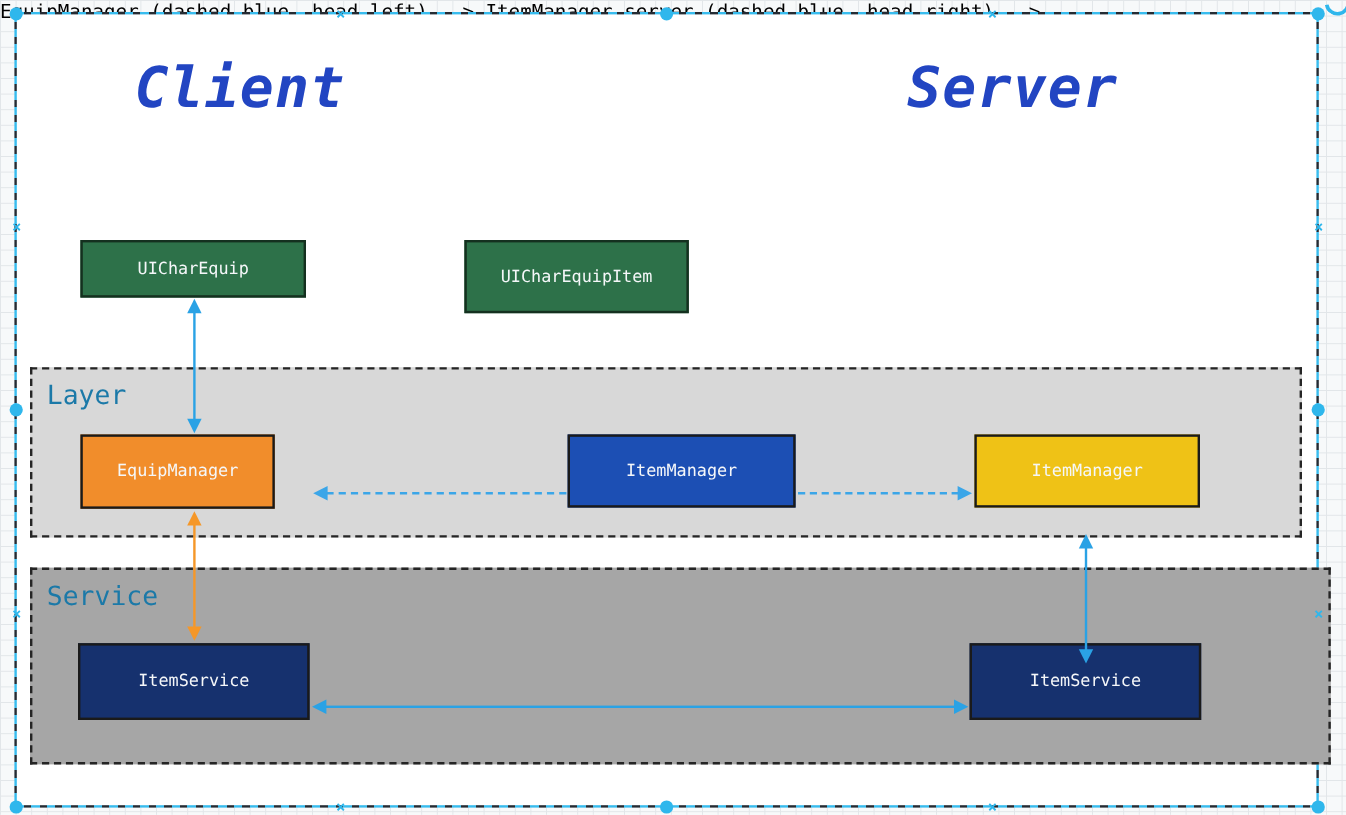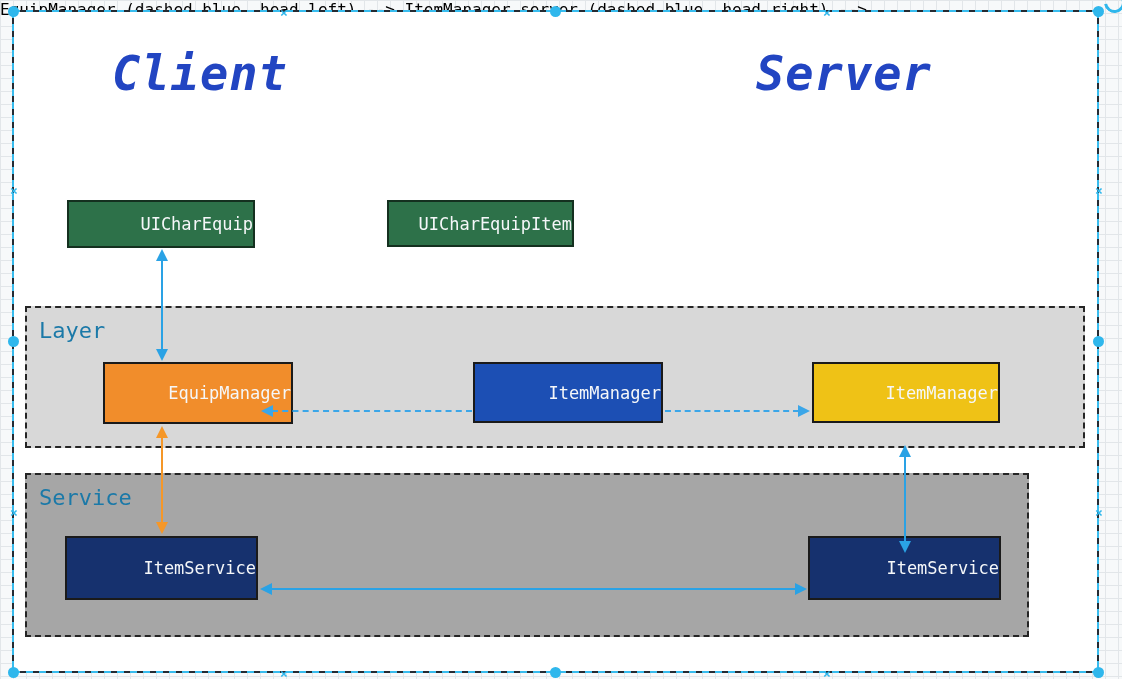--- a/index.html
+++ b/index.html
@@ -49,30 +49,30 @@
   
   .layer{
     position:absolute;border:2px dashed #252525;box-sizing:border-box;z-index:2;
   }
   .layer-label{
     position:absolute;left:12px;top:10px;font-size:22px;color:#1b79a8;
     white-space:nowrap;
   }
   .layer.gameobject{left:25px;top:123px;width:575px;height:152px;background:#90cba0;}
   .layer.manager{left:25px;top:306px;width:1060px;height:142px;background:#d8d8d8;}
-  .layer.service{left:25px;top:473px;width:1004px;height:164px;background:#a6a6a6;}
+  .layer.service{left:25px;top:473px;width:1084px;height:164px;background:#a6a6a6;}
   
   .node{
-    position:absolute;display:flex;align-items:center;justify-content:flex-end;
-    border:2px solid #1a1a1a;box-sizing:border-box;color:#f5f7f9;font-size:17px;
+    position:absolute;display:flex;align-items:center;justify-content:center;
+    border:2px solid #1a1a1a;box-sizing:border-box;color:#f5f7f9;font-size:14px;
     z-index:10;white-space:nowrap;
   }
   .node.uicharequip{left:67px;top:200px;width:188px;height:48px;background:#2d7149;border-color:#14301f;}
-  .node.uicharequipitem{left:387px;top:200px;width:187px;height:47px;background:#2d7149;border-color:#14301f;}
-  .node.equipmanager{left:67px;top:362px;width:190px;height:62px;background:#f18d2b;margin-left:36px;}
+  .node.uicharequipitem{left:387px;top:200px;width:187px;height:61px;background:#2d7149;border-color:#14301f;}
+  .node.equipmanager{left:67px;top:362px;width:162px;height:62px;background:#f18d2b;}
   .node.itemmanager-client{left:473px;top:362px;width:190px;height:61px;background:#1c4fb4;}
   .node.itemmanager-server{left:812px;top:362px;width:188px;height:61px;background:#efc216;}
   .node.itemservice-client{left:65px;top:536px;width:193px;height:64px;background:#16316e;}
   .node.itemservice-server{left:808px;top:536px;width:193px;height:64px;background:#16316e;}
   
   .arrow{position:absolute;z-index:20;}
   .shaft-v{position:absolute;width:2px;background:#2aa2e5;}
   .shaft-h{position:absolute;height:2px;background:#2aa2e5;}
   .shaft-dash{position:absolute;height:0;border-top:2px dashed #3ba6e8;}
   .orange .shaft-v{background:#f59728;}

